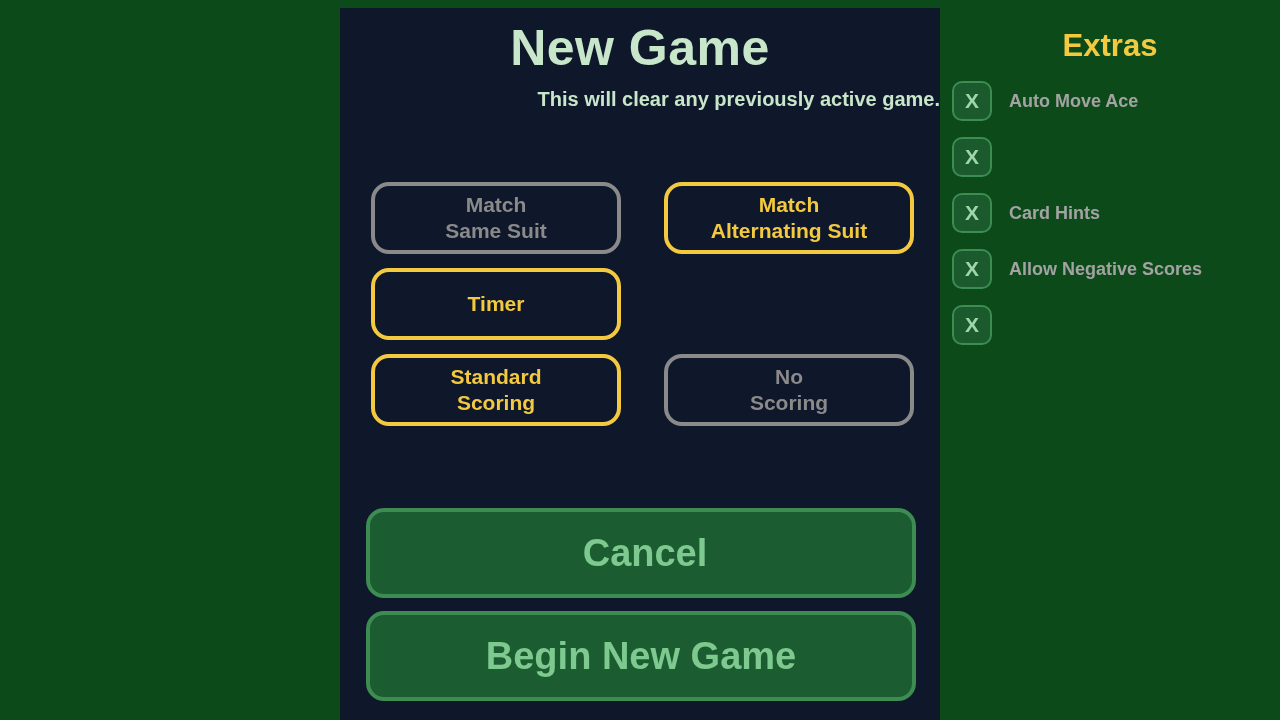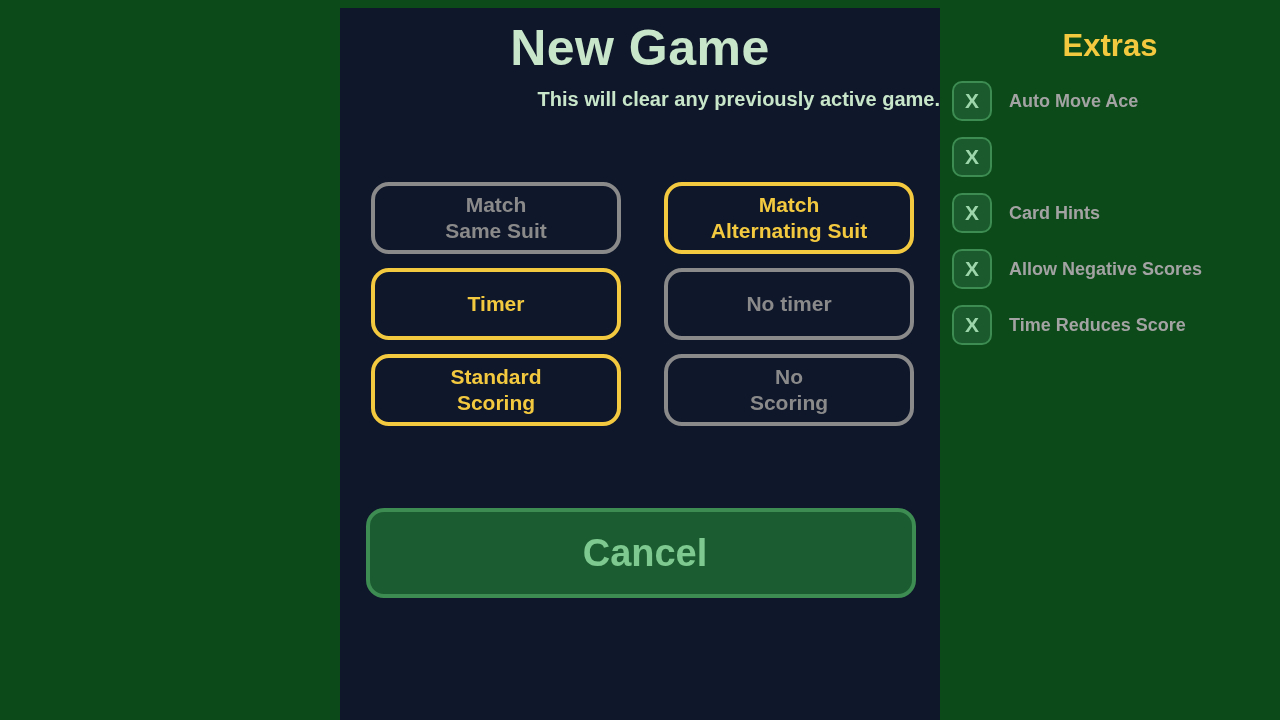--- a/index.html
+++ b/index.html
@@ -177,31 +177,31 @@
 
   <div class="option-row" id="option-row-0">
     <button class="option-btn col-left">Match
 Same Suit</button>
     <button class="option-btn col-right selected">Match
 Alternating Suit</button>
   </div>
 
   <div class="option-row" id="option-row-1">
     <button class="option-btn col-left selected">Timer</button>
-    <button class="option-btn col-right">No timer</button>
   </div>
 
   <div class="option-row" id="option-row-2">
     <button class="option-btn col-left selected">Standard
 Scoring</button>
     <button class="option-btn col-right">No
 Scoring</button>
   </div>
 
   <button class="action-btn" id="cancel-button">Cancel</button>
+  <button class="action-btn" id="begin-button">Begin New Game</button>
 </div>
 
 <div id="extras-panel">
   <div id="extras-title">Extras</div>
   <div id="extras-list">
 
     <div class="extra-item">
       <span class="extra-checkbox">X</span>
       <span class="extra-label">Auto Move Ace</span>
     </div>
@@ -215,17 +215,16 @@
       <span class="extra-label">Card Hints</span>
     </div>
 
     <div class="extra-item">
       <span class="extra-checkbox">X</span>
       <span class="extra-label">Allow Negative Scores</span>
     </div>
 
     <div class="extra-item">
       <span class="extra-checkbox">X</span>
-      <span class="extra-label">Time Reduces Score</span>
     </div>
 
   </div>
 </div>
 
 </body></html>

